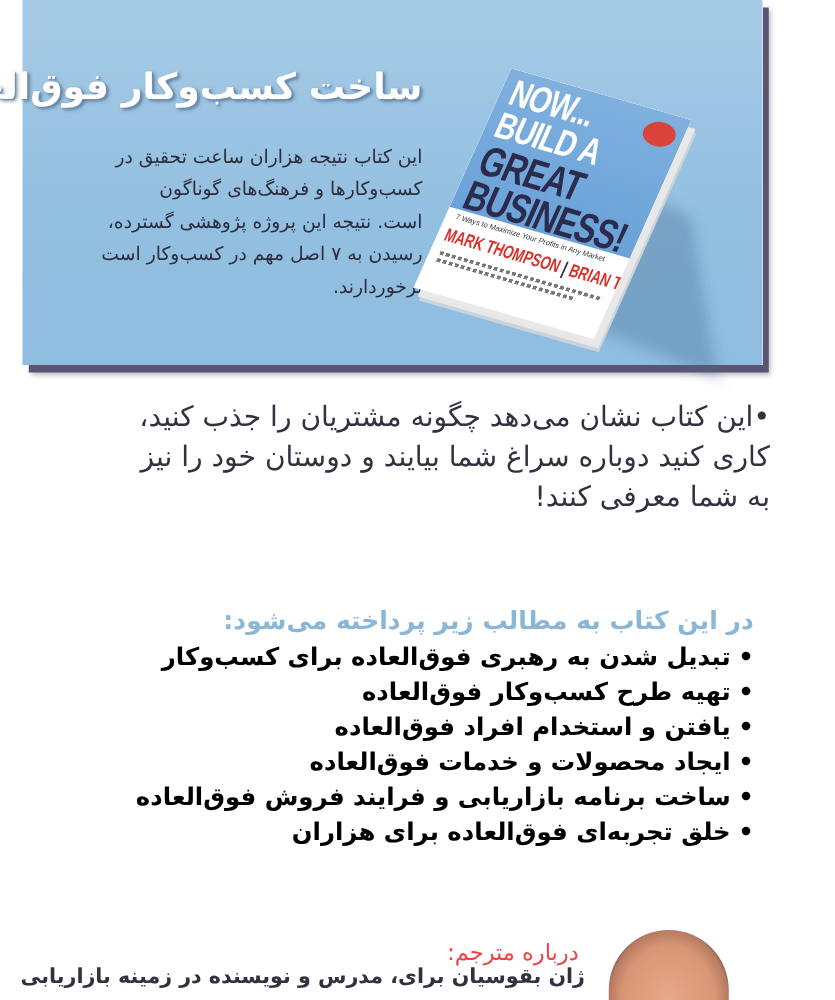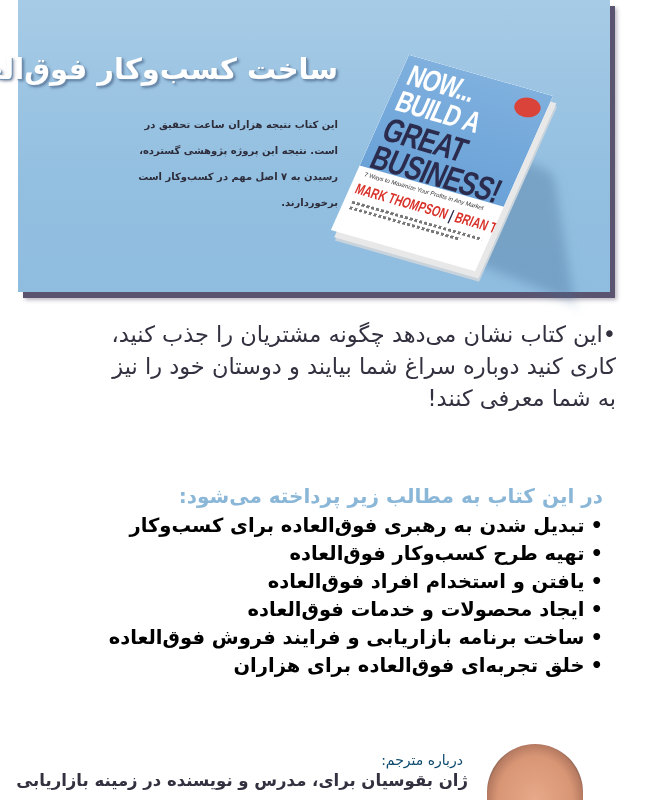--- a/index.html
+++ b/index.html
@@ -16,21 +16,21 @@
     }
     .panel-title {
       position: absolute; right: 272px; top: 52px;
       direction: rtl; color: #ffffff; font-weight: bold; font-size: 29px;
       text-shadow: 1px 1px 0 #7090b0, 2px 2px 3px rgba(40,60,100,0.6);
       white-space: nowrap;
     }
     .panel-body {
       position: absolute; right: 272px; top: 112px; width: 270px;
       direction: rtl; text-align: justify; text-align-last: right;
-      color: #2c2c3a; font-weight: bold; font-size: 10px; line-height: 26px;
+      color: #2c2c3a; font-weight: normal; font-size: 15px; line-height: 26px;
     }
     .panel-body p { margin: 0; }
     
     .book-wrap {
       position: absolute; left: 345px; top: 68px; width: 240px; height: 220px;
     }
     .book-shadow {
       position: absolute; left: 70px; top: 80px; width: 150px; height: 120px;
       background: rgba(70,110,150,0.35); transform: skewY(30deg) rotate(-10deg);
       filter: blur(6px);
@@ -91,39 +91,40 @@
       direction: rtl; list-style: none; margin: 0; padding: 0;
     }
     .topics li {
       color: #000000; font-weight: bold; font-size: 19.5px; line-height: 28px;
       text-align: right; white-space: nowrap;
     }
     .topics li .bullet { margin-left: 6px; }
     
     .about-heading {
       position: absolute; right: 205px; top: 752px;
-      direction: rtl; color: #0c4a6e; font-size: 14px; white-space: nowrap;
+      direction: rtl; color: #ef4444; font-size: 18px; white-space: nowrap;
     }
     .about-text {
       position: absolute; right: 200px; top: 771px;
       direction: rtl; color: #33303f; font-weight: bold; font-size: 16.5px; white-space: nowrap;
     }
     .photo {
       position: absolute; left: 487px; top: 744px; width: 96px; height: 80px;
       border-radius: 48px 48px 0 0;
       background: radial-gradient(ellipse at 50% 70%, #e7a98a 0%, #d89675 55%, #b77b62 70%, #5a4a45 78%, #3e3434 88%);
     }
   </style>
 </head>
 <body>
 
 <div class="panel">
   <div class="panel-title">ساخت کسب‌و‌کار فوق‌العاده</div>
   <div class="panel-body">
     <p>این کتاب نتیجه هزاران ساعت تحقیق در</p>
+    <p>کسب‌وکارها و فرهنگ‌های گوناگون</p>
     <p>است. نتیجه این پروژه پژوهشی گسترده،</p>
     <p>رسیدن به ۷ اصل مهم در کسب‌وکار است</p>
     <p>برخوردارند.</p>
   </div>
 </div>
 
 <div class="book-wrap">
   <div class="book-shadow"></div>
   <div class="book">
     <div class="book-top"></div>

